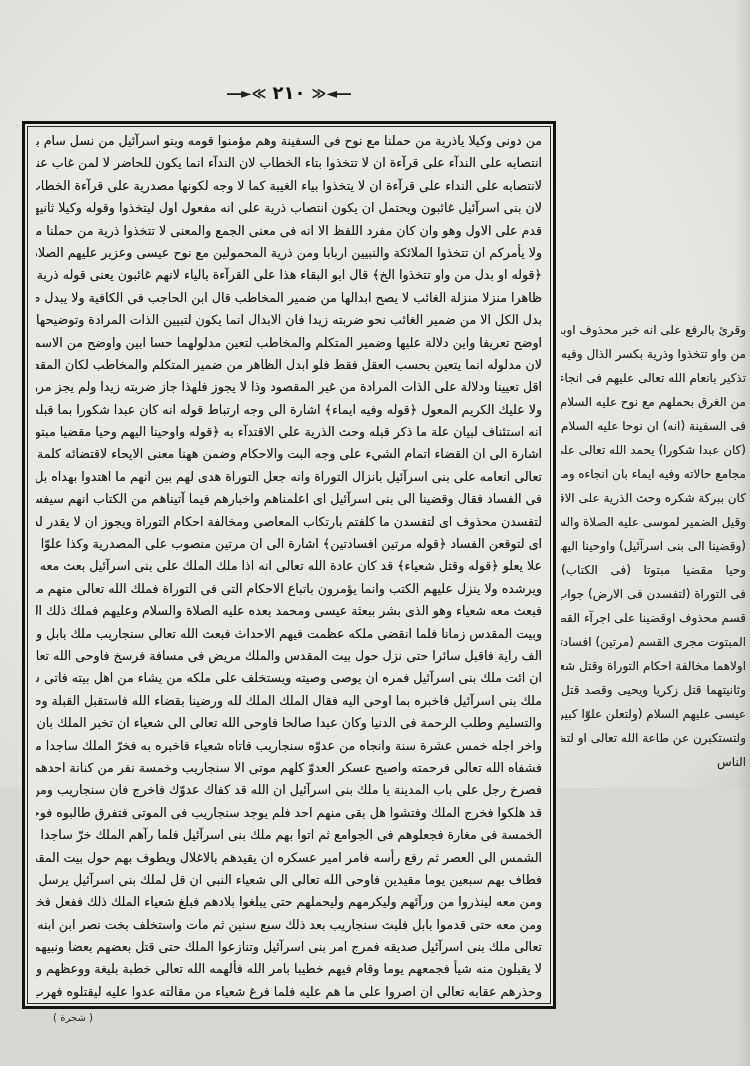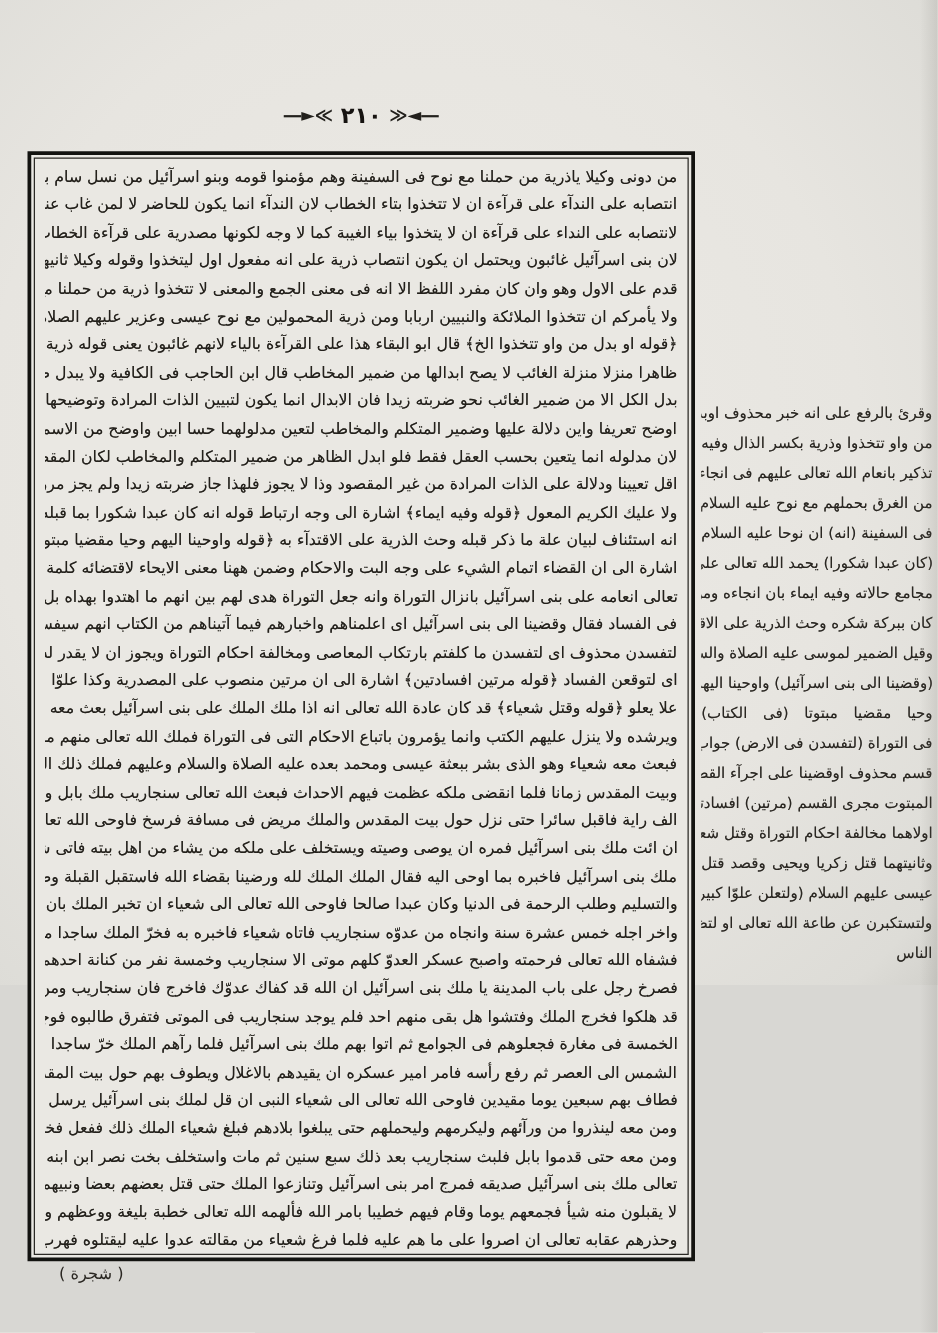--- a/index.html
+++ b/index.html
@@ -65,21 +65,21 @@
     white-space:nowrap;
     text-align:justify;
     text-align-last:justify;
     overflow:hidden;
     height:24px;
   }
   
   .catchword{
     position:absolute;top:1012px;left:28px;width:90px;
     direction:rtl;text-align:center;
-    font-size:13px;color:#2a2722;
+    font-size:10px;color:#2a2722;
   }
   
   .scan-edge{
     position:absolute;top:0;right:0;width:14px;height:1066px;
     background:linear-gradient(to left, rgba(120,118,112,.18), rgba(120,118,112,0));
     pointer-events:none;
   }
 </style>
 </head>
 <body>

